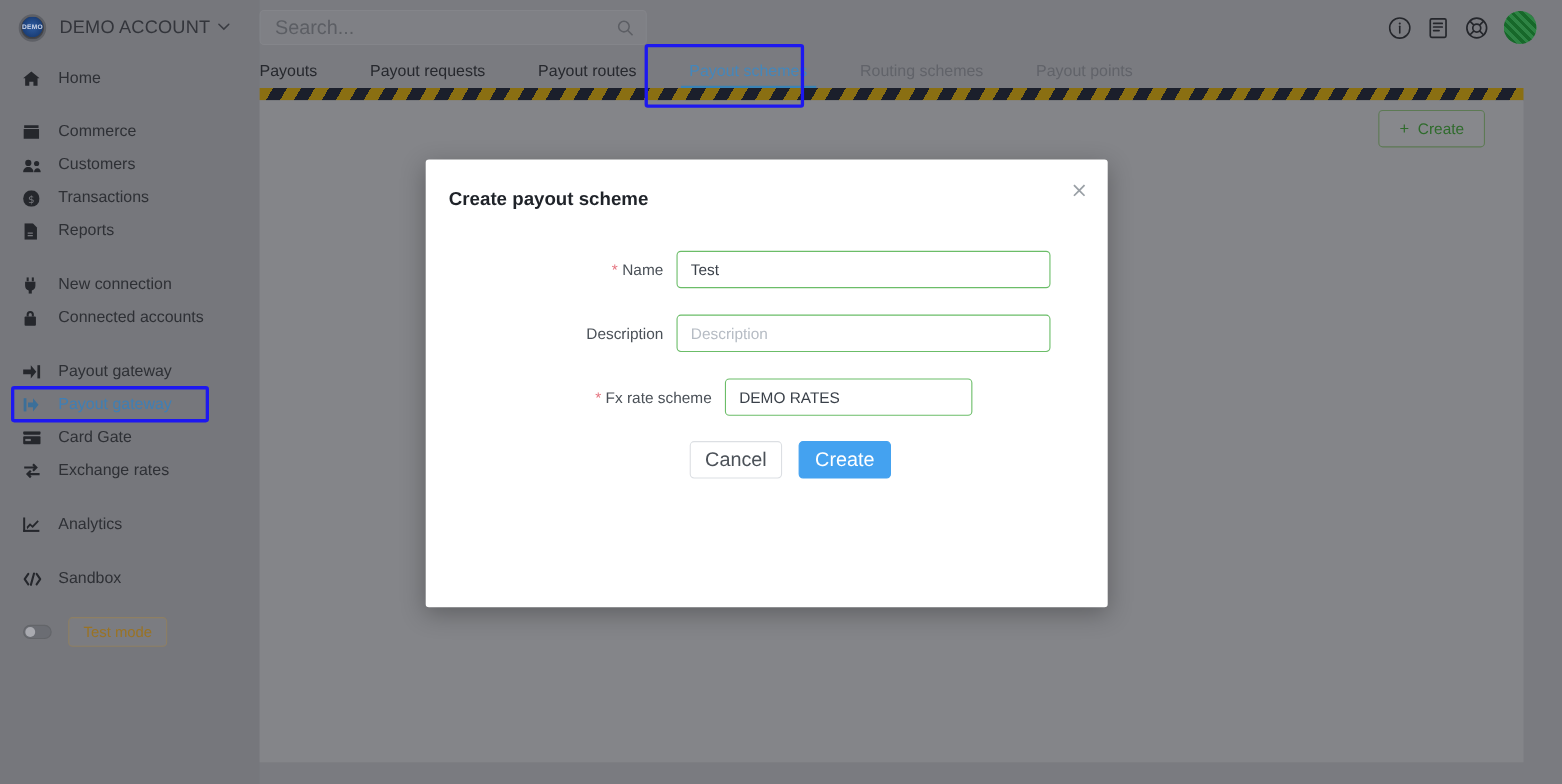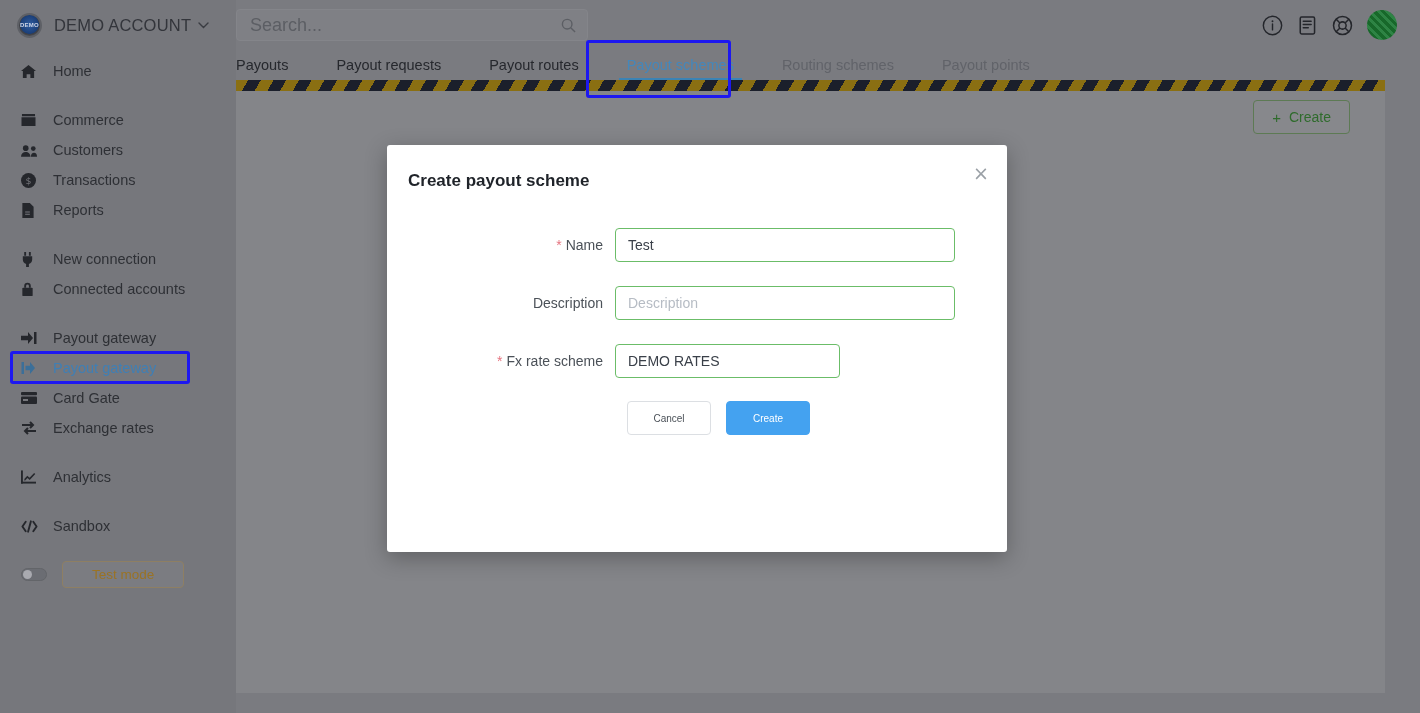--- a/index.html
+++ b/index.html
@@ -78,21 +78,21 @@
     background: #6b6d73; position: relative;
     border: 1px solid #636569;
   }
   .toggle::after {
     content: ""; position: absolute;
     left: 1px; top: 1px; width: 9px; height: 9px;
     border-radius: 50%; background: #a9aab0;
   }
   .testmode-badge {
     margin-left: 15px;
-    padding: 5px 29px;
+    padding: 5px 13px;
     border: 1px solid #8e7f63;
     border-radius: 4px;
     font-size: 13.5px;
     color: #9a7324;
     background: rgba(255,255,255,0.04);
   }
 
   
   #topbar {
     position: absolute; left: 236px; top: 0;
@@ -199,21 +199,21 @@
     font-size: 19px; color: #9aa0a6; line-height: 1;
     font-family: "DejaVu Sans", sans-serif;
   }
   .form-row {
     position: absolute;
     display: flex; align-items: center;
     left: 0; width: 620px;
   }
   #row-name  { top: 83px; }
   #row-desc  { top: 141px; }
-  #row-fx    { top: 199px; }
+  #row-fx    { top: 199px; margin-left: 44px; }
   .f-label {
     width: 228px; text-align: right;
     font-size: 14px; color: #4b5158;
     padding-right: 12px;
     white-space: nowrap;
   }
   .req { color: #e5737f; margin-right: 4px; }
   .f-input {
     height: 34px;
     border: 1px solid #6bbd68;
@@ -227,21 +227,21 @@
   #in-desc { width: 340px; color: #b6bcc4; }
   #in-fx   { width: 225px; }
 
   .modal-actions {
     position: absolute; left: 240px; top: 256px;
     display: flex; gap: 15px;
   }
   .btn {
     height: 34px; border-radius: 4px;
     display: flex; align-items: center; justify-content: center;
-    font-size: 10px;
+    font-size: 18px;
   }
   .btn-cancel {
     width: 84px; border: 1px solid #dcdfe3; color: #4b5158; background: #fff;
   }
   .btn-create {
     width: 84px; background: #44a2f0; color: #fff; border: 1px solid #44a2f0;
   }
 </style>
 </head>
 <body>

